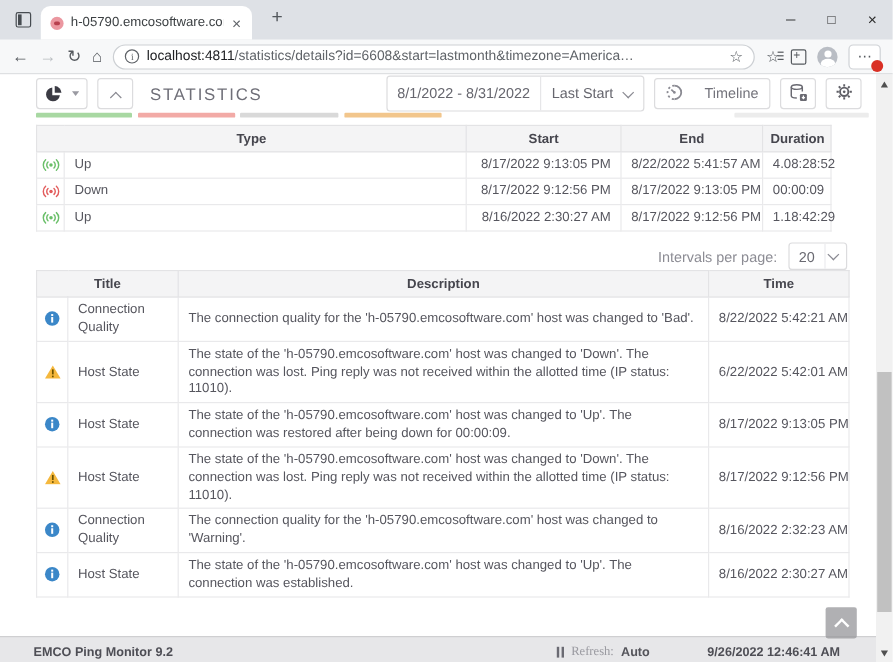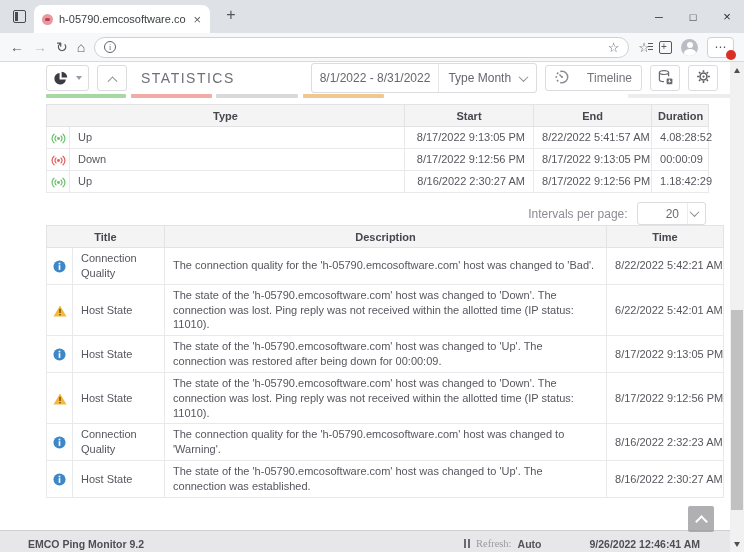--- a/index.html
+++ b/index.html
@@ -34,21 +34,21 @@
   .collections{width:13px;height:13px;border:1.5px solid #55595e;border-radius:2px;position:relative;background:#f7f8f9;}
   .collections::before{content:'';position:absolute;right:-4px;top:-4px;width:9px;height:9px;border:1.5px solid #55595e;border-radius:2px;z-index:-1;}
   .collections::after{content:'+';position:absolute;left:1px;top:-1px;font-size:10px;color:#55595e;}
   .avatar{width:17px;height:17px;border-radius:50%;background:#b9bdc4;position:relative;overflow:hidden;}
   .avatar::before{content:'';position:absolute;left:5.5px;top:3px;width:6px;height:6px;border-radius:50%;background:#fff;}
   .avatar::after{content:'';position:absolute;left:2.5px;top:10px;width:12px;height:8px;border-radius:50%;background:#fff;}
   .more-btn{width:27px;height:21px;border:1px solid #cfd2d6;border-radius:4px;background:#fff;display:flex;align-items:center;justify-content:center;position:relative;color:#55595e;font-size:12px;}
   .more-badge{position:absolute;right:-3px;bottom:-3px;width:10px;height:10px;border-radius:50%;}
 
   
-  .page{position:absolute;top:62px;left:0;right:14px;bottom:22px;background:#fff;overflow:hidden;padding-left:16px;}
+  .page{position:absolute;top:62px;left:0;right:14px;bottom:22px;background:#fff;overflow:hidden;}
   .page-header{height:32px;display:flex;align-items:center;padding:0 12px 0 30px;gap:8px;}
   .btn{height:26px;border:1px solid #dcdcde;border-radius:3px;background:#fff;display:flex;align-items:center;gap:18px;padding:0 9px;font-size:12px;color:#73737b;}
   .split-btn{height:26px;border:1px solid #dcdcde;border-radius:3px;background:#fff;display:flex;align-items:center;}
   .split-main{padding:0 6px;display:flex;align-items:center;}
   .split-caret{padding:0 6px 0 2px;display:flex;align-items:center;}
   .caret-dn{width:0;height:0;border-left:3.5px solid transparent;border-right:3.5px solid transparent;border-top:4px solid #9a9aa2;}
   .chev{display:inline-block;width:7px;height:7px;border-right:1.5px solid #8a8a92;border-bottom:1.5px solid #8a8a92;transform:rotate(45deg) translate(-1px,-1px);}
   .chev-up{transform:rotate(-135deg) translate(-2px,-2px);}
   .icon-btn{width:30px;justify-content:center;padding:0;}
   .page-title{font-size:14px;color:#6f6f78;letter-spacing:1.5px;margin-left:6px;}
@@ -69,21 +69,21 @@
   .intervals{margin-top:5px;width:662px;}
   .events-tbl{width:677px;}
 
   .signal{display:inline-flex;vertical-align:middle;}
   .signal[data-state="up"]{color:#6abf69;}
   .signal[data-state="down"]{color:#e25c5c;}
   .evicon{display:inline-flex;vertical-align:middle;}
 
   .perpage{display:flex;justify-content:flex-end;align-items:center;gap:9px;margin:9px 24px 0 0;font-size:12px;color:#8c8c94;}
   .select{height:23px;border:1px solid #dcdcde;border-radius:3px;background:#fff;display:flex;align-items:center;color:#6a6a72;}
-  .select .val{padding:0 8px;margin-left:20px;}
+  .select .val{padding:0 8px;}
   .select .arr{padding:0 7px 0 3px;border-left:1px solid #ececee;height:100%;display:flex;align-items:center;}
   .events-heading{font-size:15px;color:#75757d;margin:16px 0 9px 30px;}
 
   
   .scrollbar{position:absolute;top:62px;right:0;width:14px;bottom:0;background:#f1f1f1;}
   .sb-arrow{position:absolute;left:0;width:14px;height:14px;display:flex;align-items:center;justify-content:center;}
   .sb-up{top:1px;}.sb-down{bottom:1px;}
   .tri-up{width:0;height:0;border-left:3.5px solid transparent;border-right:3.5px solid transparent;border-bottom:5px solid #505050;}
   .tri-dn{width:0;height:0;border-left:3.5px solid transparent;border-right:3.5px solid transparent;border-top:5px solid #505050;}
   .sb-thumb{position:absolute;left:1px;width:12px;top:248px;height:200px;background:#c1c1c1;}
@@ -118,20 +118,21 @@
   </div>
 </div>
 
 <div class="toolbar">
   <span class="nav-ic">←</span>
   <span class="nav-ic disabled">→</span>
   <span class="nav-ic">↻</span>
   <span class="nav-ic">⌂</span>
   <div class="omnibox">
     <span class="info-badge">i</span>
+    <span class="url"><span class="host">localhost:4811</span><span class="path">/statistics/details?id=6608&amp;start=lastmonth&amp;timezone=America…</span></span>
     <span class="omni-star">☆</span>
   </div>
   <span class="tb-ic fav-hub">☆</span>
   <span class="collections"></span>
   <span class="avatar"></span>
   <span class="more-btn">
     <span>⋯</span>
     <span class="more-badge" style="background-color: rgb(217, 48, 37);"></span>
   </span>
 </div>
@@ -152,21 +153,21 @@
     </div>
     <div class="btn icon-btn">
         <span class="chev chev-up"></span>
       </div>
     <span class="page-title">STATISTICS</span>
 
     <div class="header-right">
       <div class="date-group">
         <span class="date-range">8/1/2022 - 8/31/2022</span>
         <span class="period">
-          <span>Type Month</span>
+          <span>Last Start</span>
           <span class="chev"></span>
         </span>
       </div>
       <div class="btn">
         <span>
           <svg width="14" height="14" viewBox="0 0 14 14">
               <path d="M7 1.3 A5.7 5.7 0 0 1 7 12.7" fill="none" stroke="#8a8a92" stroke-width="1.5"></path>
               <path d="M7 1.3 A5.7 5.7 0 0 0 7 12.7" fill="none" stroke="#8a8a92" stroke-width="1.5" stroke-dasharray="1.8 2.1"></path>
               <circle cx="7" cy="7" r="1.1" fill="#8a8a92"></circle>
               <path d="M7 7 L4.4 4.6" stroke="#8a8a92" stroke-width="1.4"></path>

